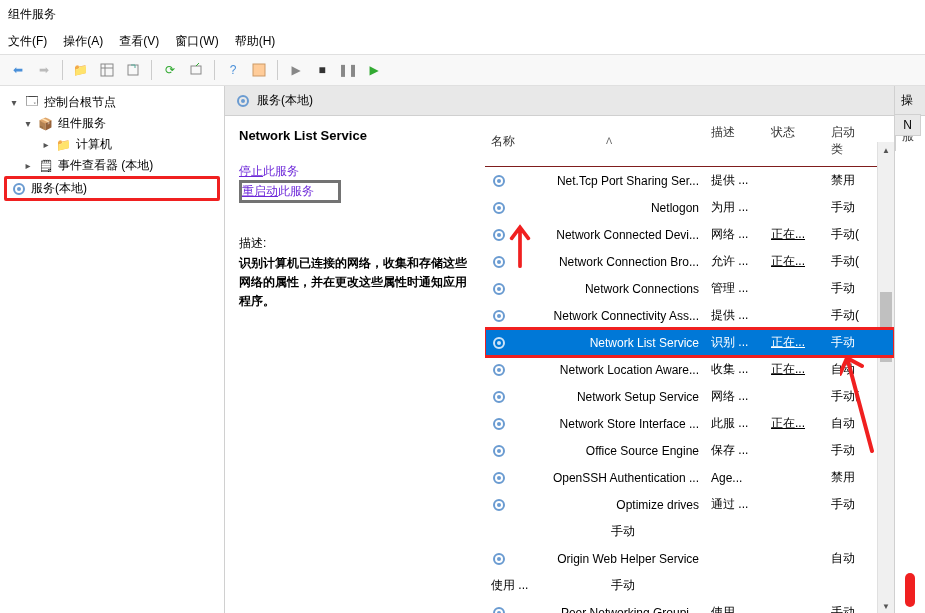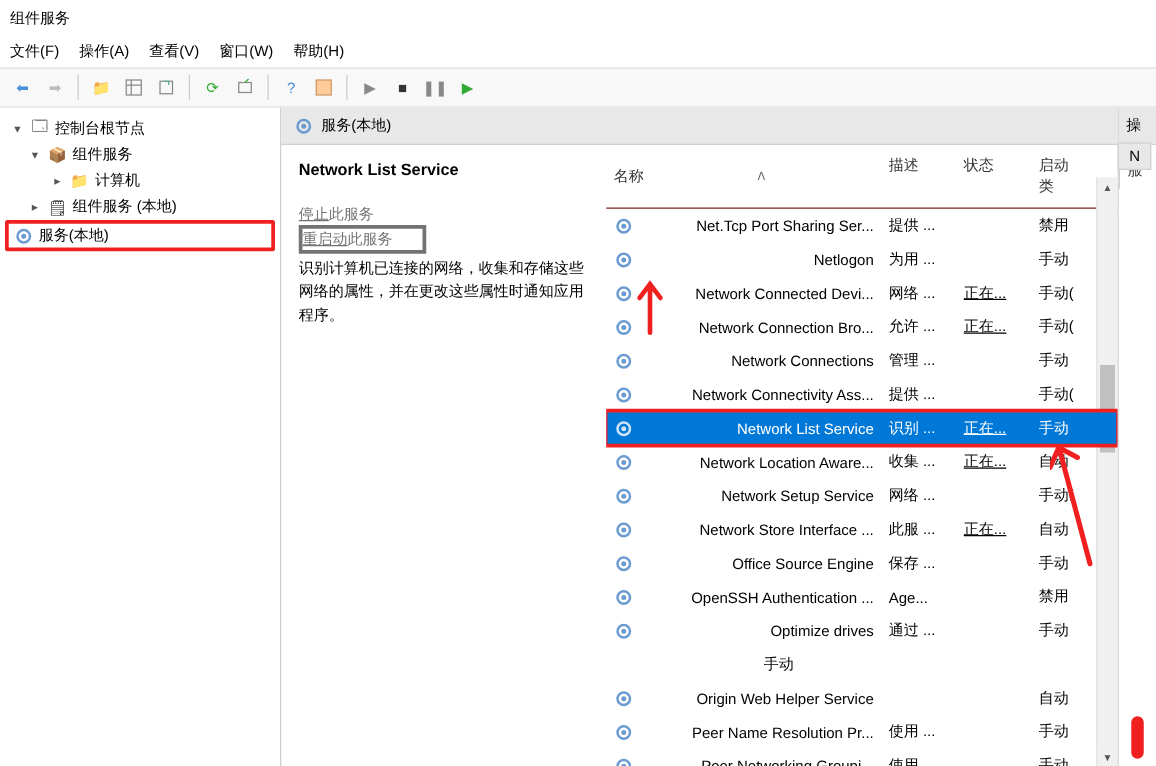--- a/index.html
+++ b/index.html
@@ -16,25 +16,25 @@
     .tree-item.indent1 { padding-left: 18px; }
     .tree-item.indent2 { padding-left: 36px; }
     .tree-expand { width: 12px; font-size: 10px; color: #555; text-align: center; }
     .tree-icon { width: 16px; height: 16px; display: inline-flex; align-items: center; justify-content: center; }
     .tree-item.highlight-red { border: 3px solid #f02020; border-radius: 2px; padding: 1px 4px; }
     .center { flex: 1; display: flex; flex-direction: column; border-right: 1px solid #d0d0d0; position: relative; }
     .center-head { background: #e8e8e8; border-bottom: 1px solid #d0d0d0; padding: 6px 10px; display: flex; align-items: center; gap: 6px; }
     .center-body { display: flex; flex: 1; overflow: hidden; }
     .detail { width: 260px; padding: 12px 14px; }
     .detail-title { font-weight: bold; margin-bottom: 20px; font-size: 13px; }
-    .detail-link { color: #737373; cursor: pointer; }
+    .detail-link { color: #6d28d9; cursor: pointer; }
     .detail-link span.u { text-decoration: underline; }
     .detail-link-row { margin-bottom: 2px; }
     .desc-label { margin-top: 32px; }
-    .desc-text { margin-top: 2px; line-height: 1.6; }
+    .desc-text { margin-top: 2px; line-height: 1.6; font-weight: bold; }
     .highlight-red2 { border: 3px solid #737373; display: inline-block; padding: 0 24px 0 0; margin-top: -2px; }
     .list-area { flex: 1; display: flex; flex-direction: column; position: relative; }
     .list-head { display: flex; border-bottom: 1px solid #7f1d1d; background: #fff; padding: 4px 0; }
     .list-head .col { padding: 4px 6px; color: #333; }
     .col-name { width: 220px; display: flex; align-items: center; gap: 4px; }
     .col-desc { width: 60px; }
     .col-stat { width: 60px; }
     .col-start { width: 40px; }
     .list-rows { flex: 1; overflow: hidden; }
     .row { display: flex; align-items: center; padding: 3px 0; height: 27px; }
@@ -127,21 +127,21 @@
       <span>组件服务</span>
     </div>
     <div class="tree-item indent2">
       <span class="tree-expand">▸</span>
       <span class="tree-icon">📁</span>
       <span>计算机</span>
     </div>
     <div class="tree-item indent1">
       <span class="tree-expand">▸</span>
       <span class="tree-icon">🗒</span>
-      <span>组件服务 (本地)</span>
+      <span>事件查看器 (本地)</span>
     </div>
     <div class="tree-item indent1 highlight-red">
       <span class="tree-icon gear-icon">
           <svg viewBox="0 0 16 16">
             <circle cx="8" cy="8" r="5" fill="none" stroke="#6a9bd1" stroke-width="2"></circle>
             <circle cx="8" cy="8" r="2" fill="#6a9bd1"></circle>
           </svg>
         </span>
       <span>服务(本地)</span>
     </div>
@@ -157,20 +157,21 @@
     </div>
     <div class="center-body">
       <div class="detail">
         <div class="detail-title">Network List Service</div>
         <div class="detail-link-row">
           <span class="detail-link"><span class="u">停止</span><span>此服务</span></span>
         </div>
         <div class="highlight-red2">
           <span class="detail-link"><span class="u">重启动</span><span>此服务</span></span>
         </div>
+        <div class="desc-label">描述:</div>
         <div class="desc-text">识别计算机已连接的网络，收集和存储这些网络的属性，并在更改这些属性时通知应用程序。</div>
       </div>
       <div class="list-area">
         <div class="list-head">
           <div class="col col-name">
               <span>名称</span>
               <span class="mini-sort" style="margin:0 auto">ᐱ</span>
             </div>
           <div class="col col-desc">描述</div>
           <div class="col col-stat">状态</div>
@@ -344,27 +345,20 @@
                     <circle cx="8" cy="8" r="5" fill="none" stroke="#6a9bd1" stroke-width="2"></circle>
                     <circle cx="8" cy="8" r="2" fill="#6a9bd1"></circle>
                   </svg></span>
                 <span>Origin Web Helper Service</span>
               </div>
               <div class="cell c-desc"></div>
               <div class="cell c-stat"></div>
               <div class="cell c-start">自动</div>
             </div>
             <div class="row">
-              <div class="cell c-name">
-                <span class="gear-icon"><svg viewBox="0 0 16 16">
-                    <circle cx="8" cy="8" r="5" fill="none" stroke="#6a9bd1" stroke-width="2"></circle>
-                    <circle cx="8" cy="8" r="2" fill="#6a9bd1"></circle>
-                  </svg></span>
-                <span>Peer Name Resolution Pr...</span>
-              </div>
               <div class="cell c-desc">使用 ...</div>
               <div class="cell c-stat"></div>
               <div class="cell c-start">手动</div>
             </div>
             <div class="row">
               <div class="cell c-name">
                 <span class="gear-icon"><svg viewBox="0 0 16 16">
                     <circle cx="8" cy="8" r="5" fill="none" stroke="#6a9bd1" stroke-width="2"></circle>
                     <circle cx="8" cy="8" r="2" fill="#6a9bd1"></circle>
                   </svg></span>

